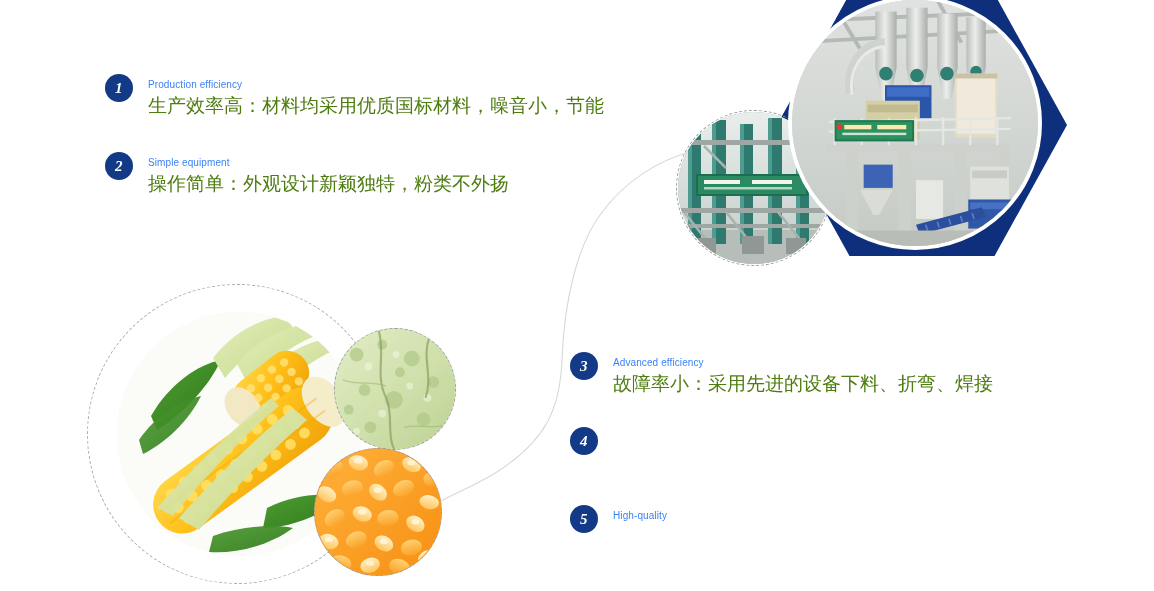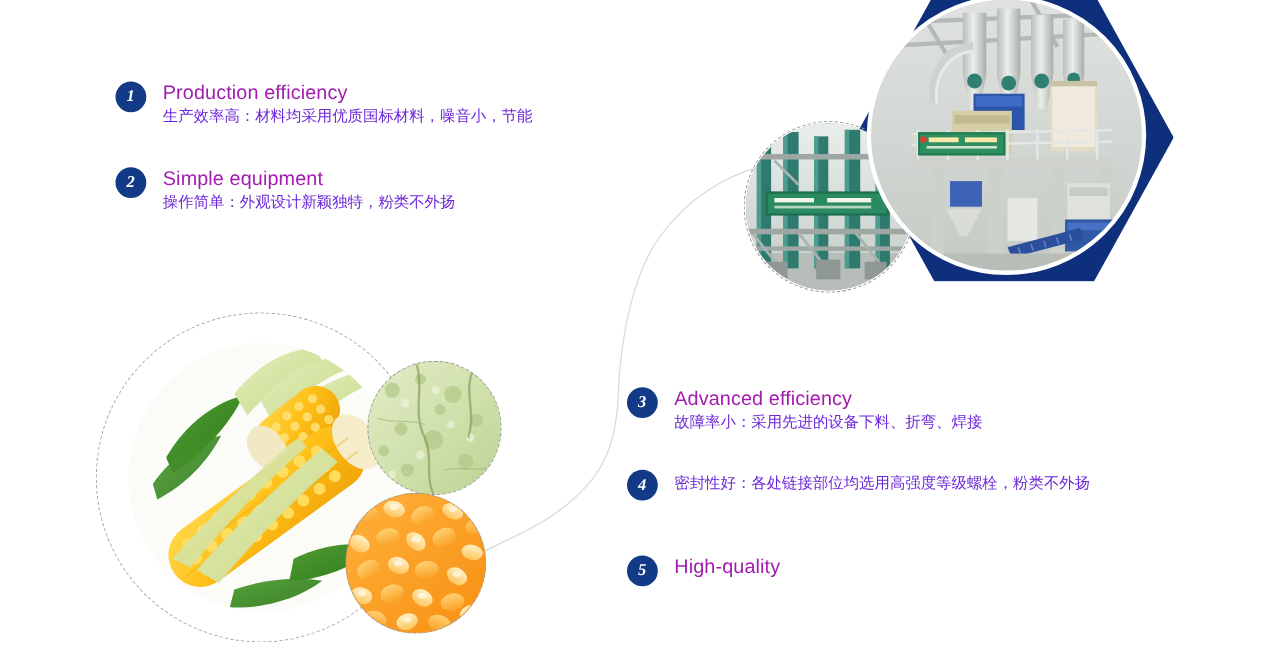--- a/index.html
+++ b/index.html
@@ -48,32 +48,33 @@
     text-align: center;
     flex: 0 0 auto;
     font-family: "Liberation Serif", "DejaVu Serif", serif;
     letter-spacing: 0.5px;
   }
   .ftext {
     margin-left: 15px;
     padding-top: 1px;
   }
   .ftitle {
-    color: #a21caf;
-    font-size: 18px;
+    color: #3b82f6;
+    font-size: 10px;
     line-height: 19px;
     letter-spacing: 0.1px;
     white-space: nowrap;
   }
   .fdesc {
-    color: #6d28d9;
-    font-size: 14px;
+    color: #4d7c0f;
+    font-size: 19px;
     line-height: 21px;
     margin-top: 1px;
     white-space: nowrap;
+    font-family: Liberation Serif, serif;
   }
 
   
   .hex-cluster {
     position: absolute;
     left: 670px;
     top: -6px;
     width: 400px;
     height: 275px;
   }
@@ -574,21 +575,20 @@
     <div class="badge">3</div>
     <div class="ftext">
       <div class="ftitle">Advanced efficiency</div>
       <div class="fdesc">故障率小：采用先进的设备下料、折弯、焊接</div>
     </div>
   </div>
 
   <div class="feature" style="left:570px; top:427px;">
     <div class="badge">4</div>
     <div class="ftext">
-      <div class="fdesc">密封性好：各处链接部位均选用高强度等级螺栓，粉类不外扬</div>
     </div>
   </div>
 
   <div class="feature" style="left:570px; top:505px;">
     <div class="badge">5</div>
     <div class="ftext">
       <div class="ftitle">High-quality</div>
     </div>
   </div>
 

